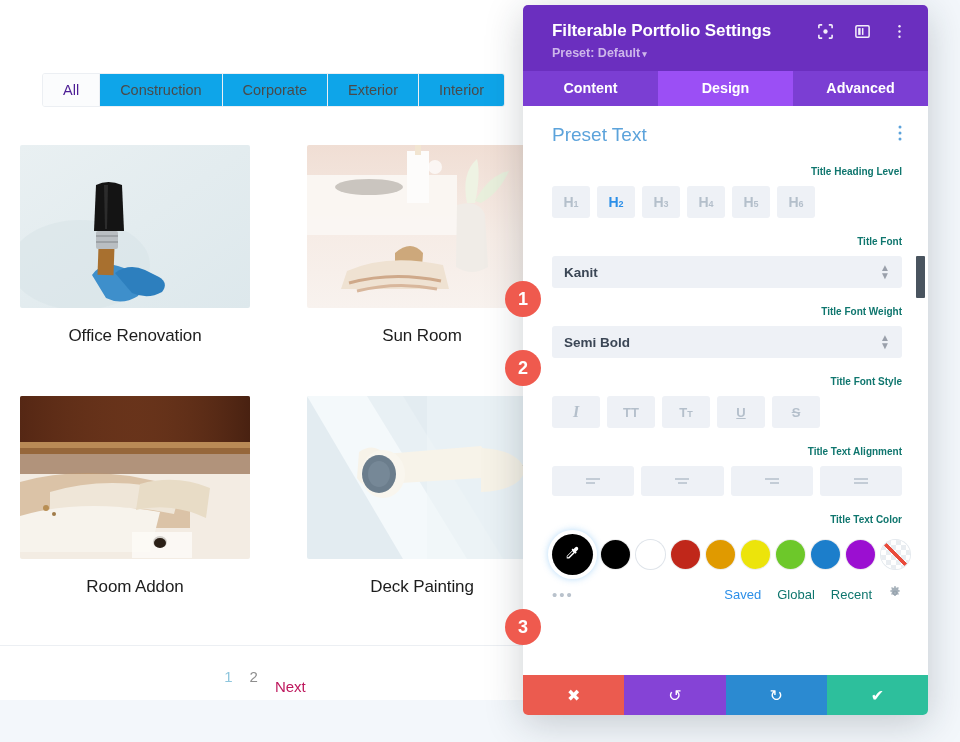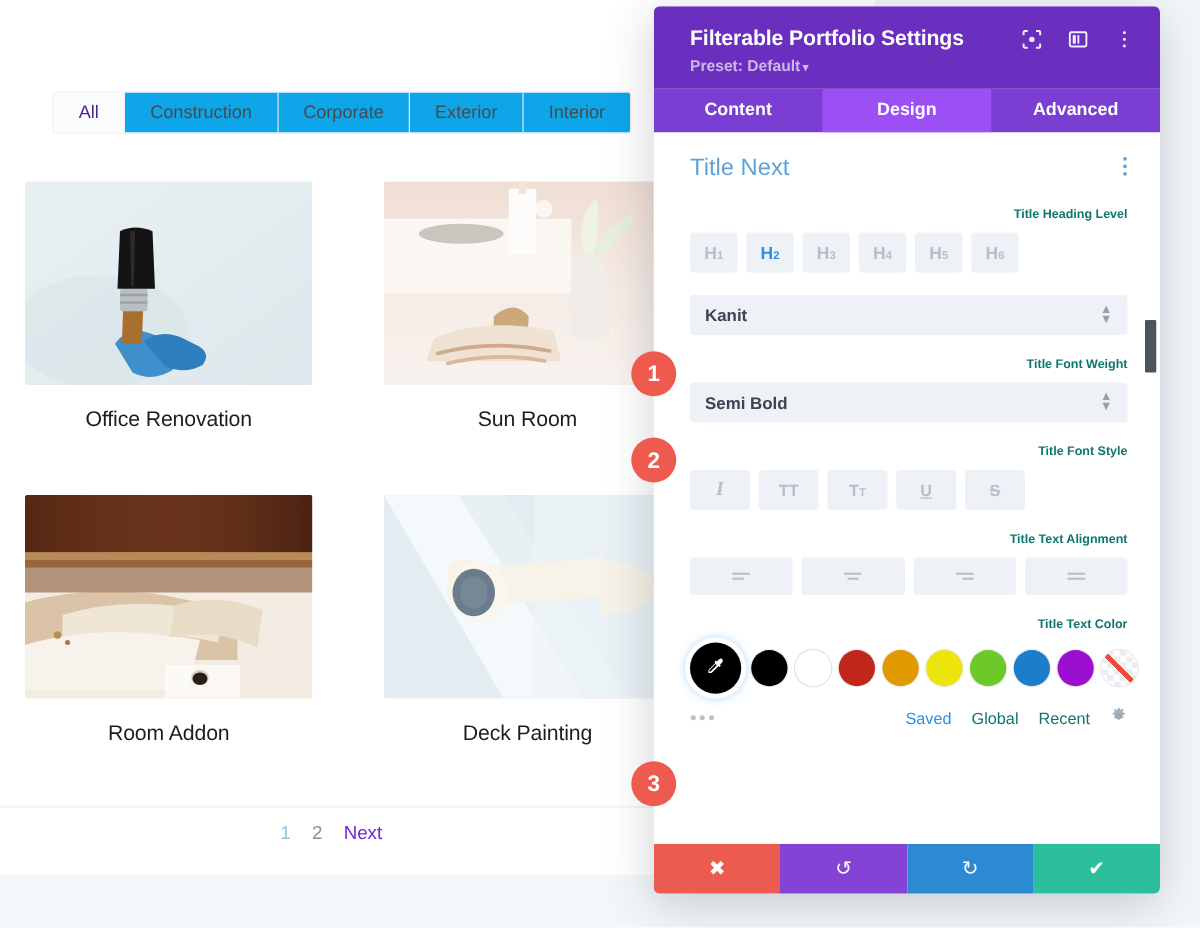--- a/index.html
+++ b/index.html
@@ -55,21 +55,21 @@
   .divider{
     position:absolute;left:0;top:645px;width:700px;height:1px;
     background:#eceff3;
   }
   .pager{
     position:absolute;left:0;top:658px;width:530px;
     display:flex;justify-content:center;align-items:center;gap:17px;
     font-size:15px;color:#8e8e8e;
   }
   .pager .cur{color:#8fc6dd;}
-  .pager .nxt{color:#6d28d9;}
+  .pager .nxt{color:#be185d;margin-top:20px;}
 
   
   #modal{
     position:absolute;left:523px;top:5px;
     width:405px;height:710px;
     background:#ffffff;
     border-radius:5px;
     box-shadow:0 8px 38px rgba(29,39,51,.22);
     overflow:hidden;
     display:flex;flex-direction:column;
@@ -364,21 +364,21 @@
     <div class="m-tabs">
       <div class="m-tab">Content</div>
       <div class="m-tab active">Design</div>
       <div class="m-tab">Advanced</div>
     </div>
 
     <div class="m-body">
       <div class="m-scroll">
 
         <div class="sect-head">
-          <div class="sect-title">Title Next</div>
+          <div class="sect-title">Preset Text</div>
           <div class="sect-kebab">
             <svg width="4" height="16" viewBox="0 0 4 16" fill="#5ca3db">
               <circle cx="2" cy="2" r="1.5"></circle>
                 <circle cx="2" cy="8" r="1.5"></circle>
                 <circle cx="2" cy="14" r="1.5"></circle>
             </svg>
           </div>
         </div>
 
         <div class="fld">
@@ -387,20 +387,21 @@
             <div class="opt-btn h">H<sub>1</sub></div>
             <div class="opt-btn h sel">H<sub>2</sub></div>
             <div class="opt-btn h">H<sub>3</sub></div>
             <div class="opt-btn h">H<sub>4</sub></div>
             <div class="opt-btn h">H<sub>5</sub></div>
             <div class="opt-btn h">H<sub>6</sub></div>
           </div>
         </div>
 
         <div class="fld">
+          <div class="fld-label">Title Font</div>
           <div class="sel-wrap">
             <div class="sel-box">
               <span>Kanit</span>
               <span class="arrows">▲<br>▼</span>
             </div>
           </div>
         </div>
 
         <div class="fld">
           <div class="fld-label">Title Font Weight</div>

